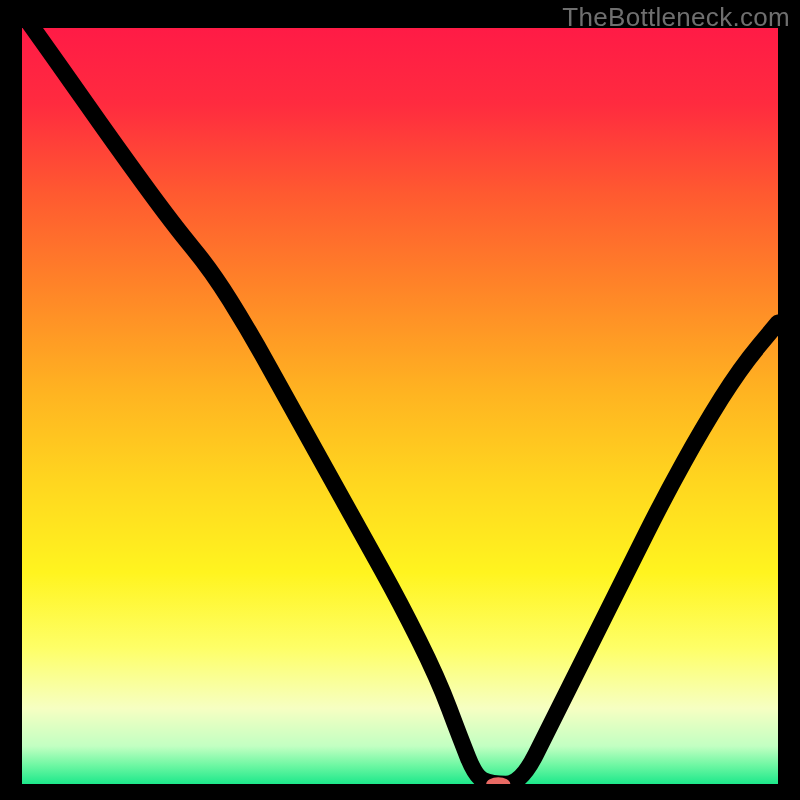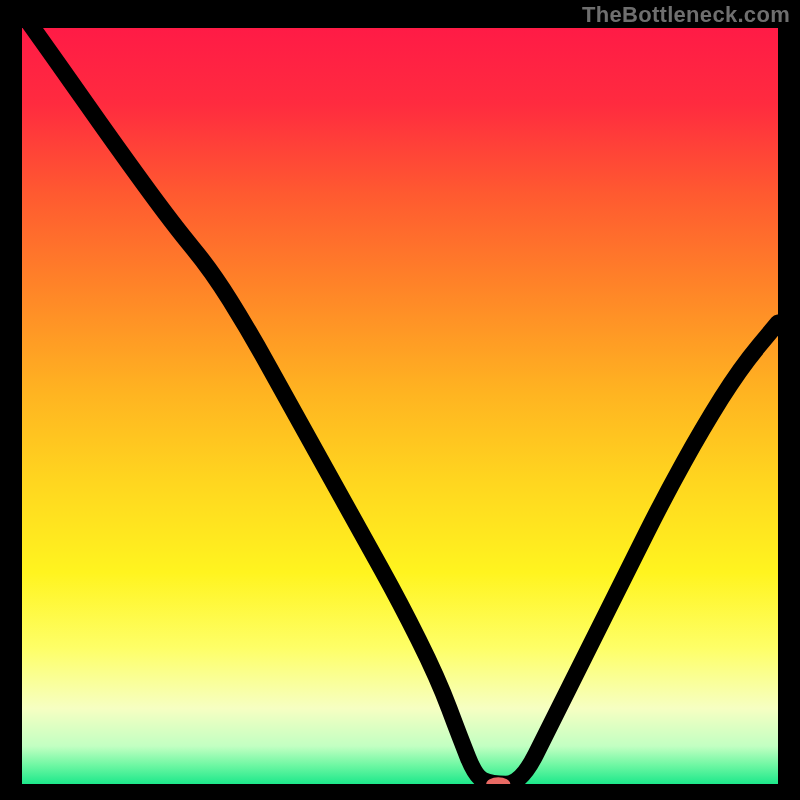--- a/index.html
+++ b/index.html
@@ -15,22 +15,22 @@
     position: relative;
     width: 800px;
     height: 800px;
     background: #000;
   }
   .attribution {
     position: absolute;
     top: 2px;
     right: 10px;
     color: #6f6f6f;
-    font-size: 22px;
-    font-weight: 700;
+    font-size: 26px;
+    font-weight: 400;
     letter-spacing: 0.3px;
     z-index: 5;
   }
   .plot-wrap {
     position: absolute;
     left: 22px;
     top: 28px;
     width: 756px;
     height: 756px;
   }

